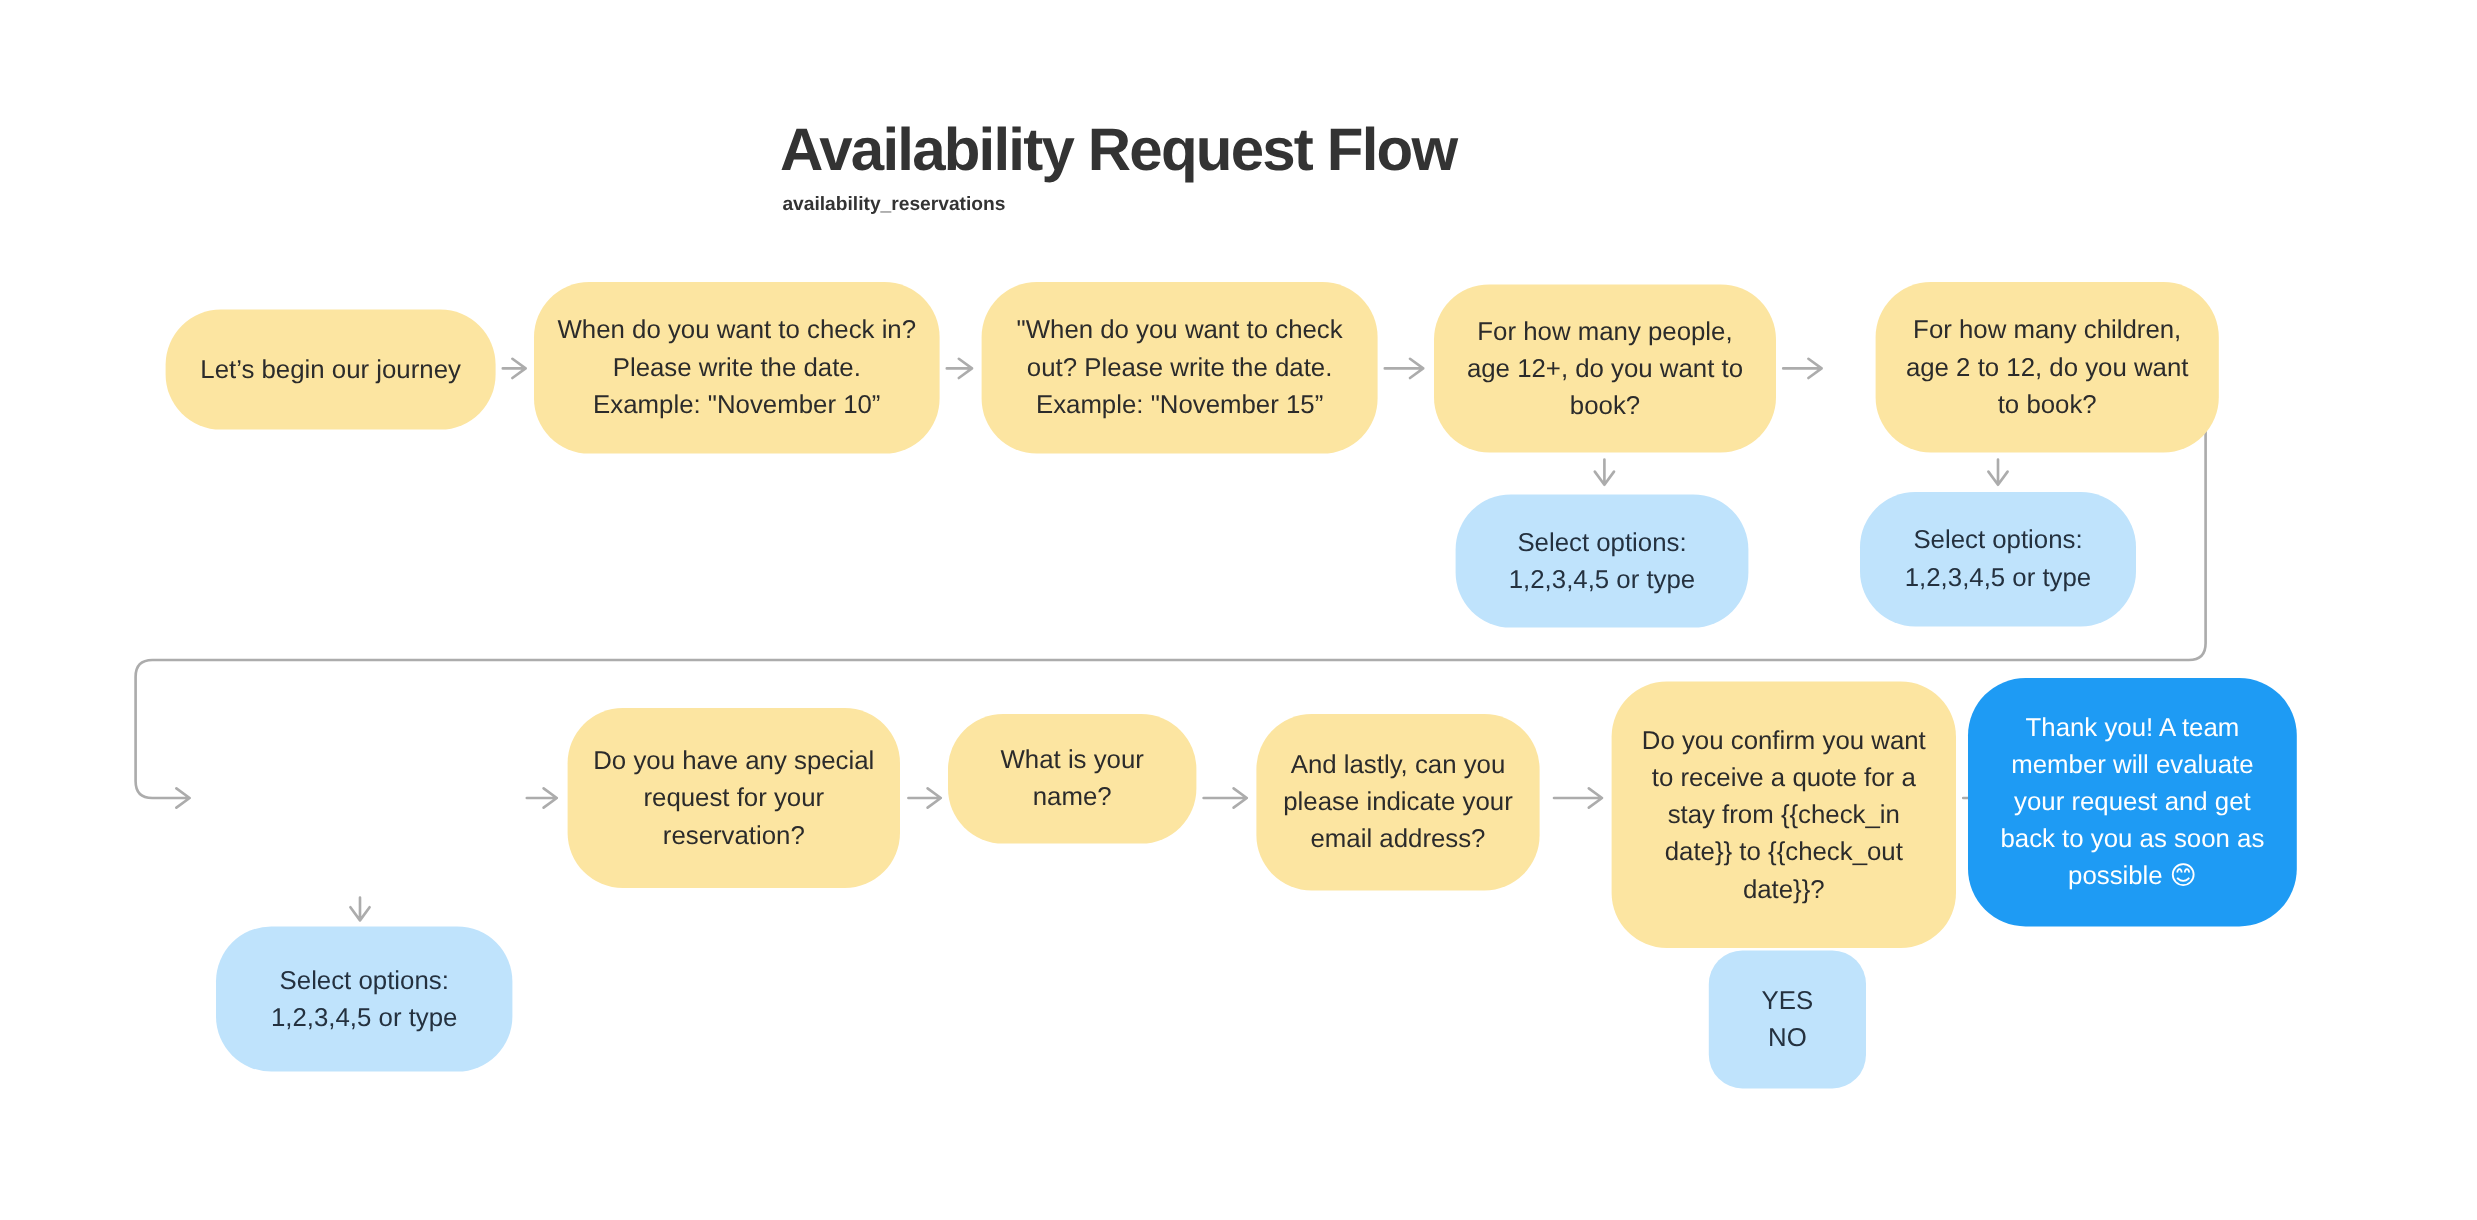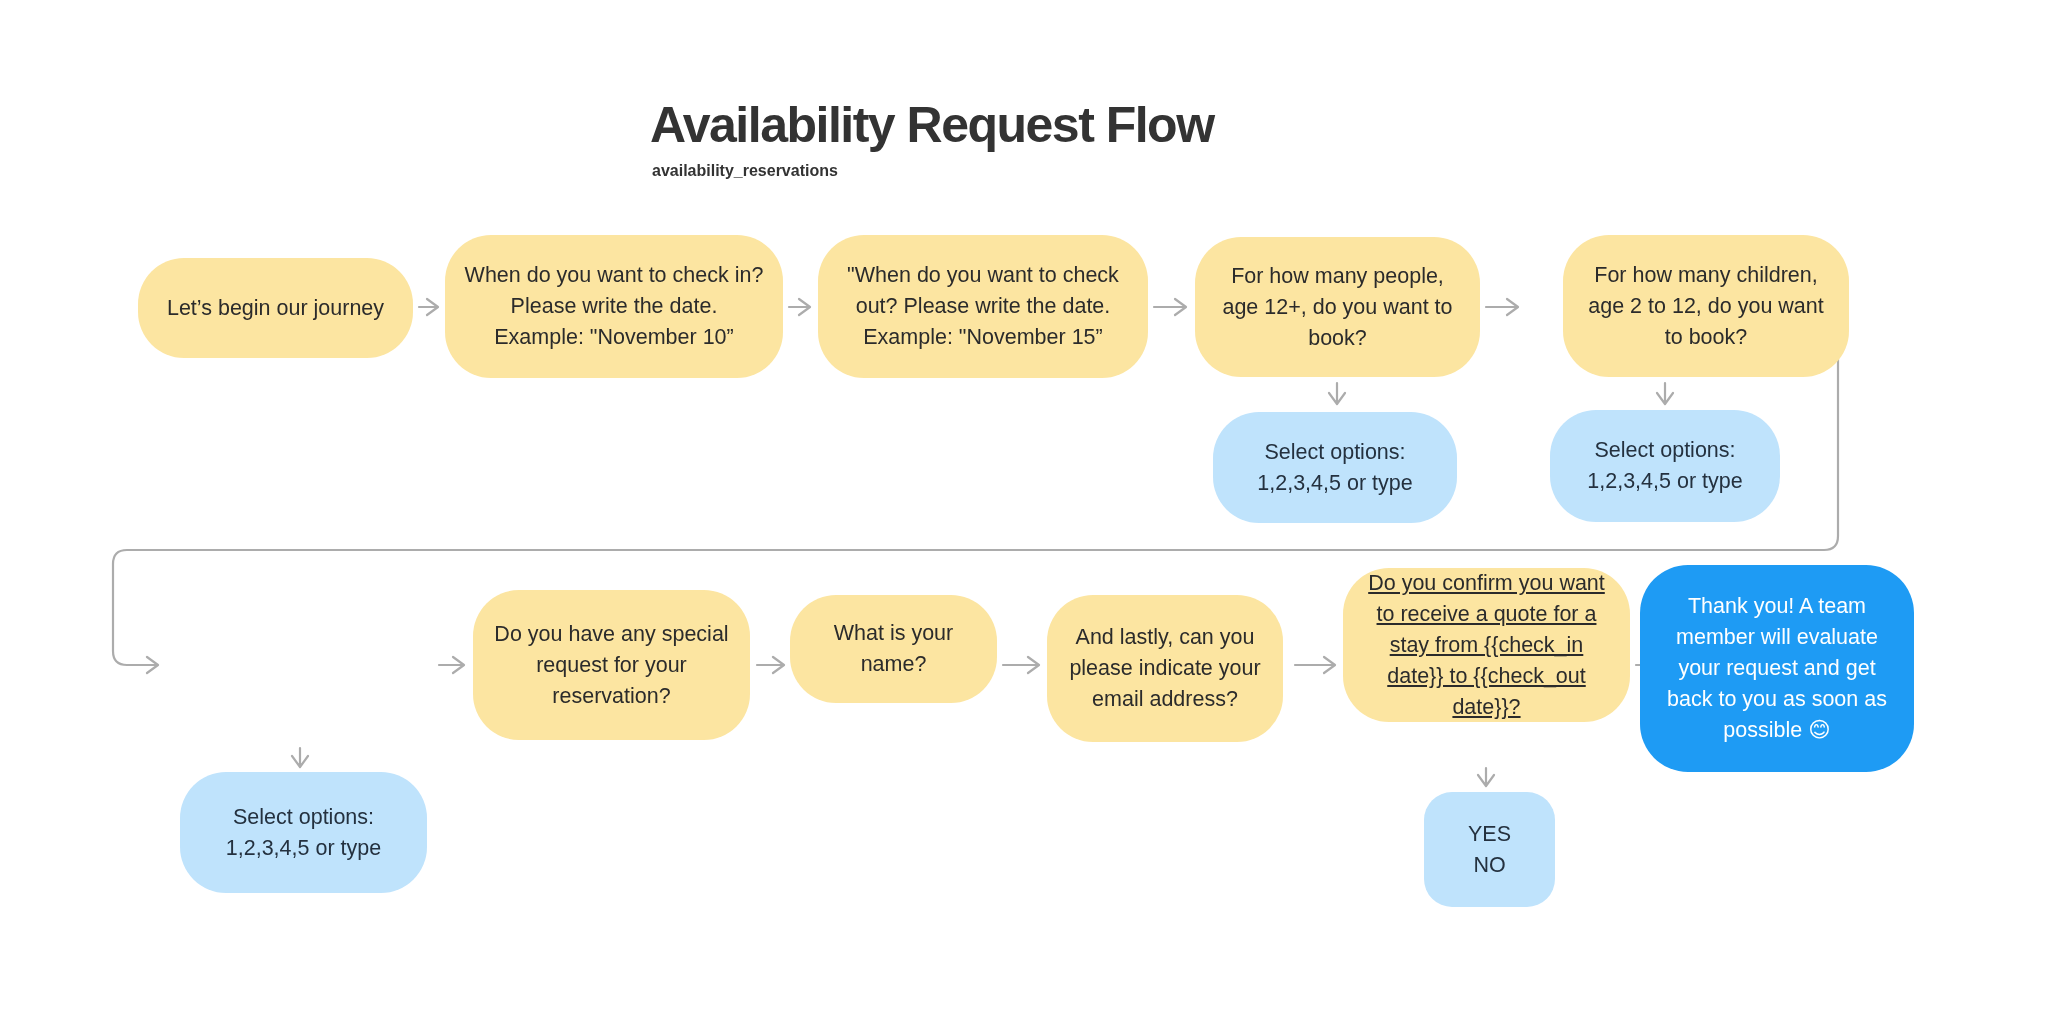--- a/index.html
+++ b/index.html
@@ -98,21 +98,21 @@
   </div>
 
   <div class="node q" style="left:790px;top:595px;width:207px;height:108px;padding:6px 10px;">
     <span>What is your name?</span>
   </div>
 
   <div class="node q" style="left:1047px;top:595px;width:236px;height:147px;">
     <span>And lastly, can you please indicate your email address?</span>
   </div>
 
-  <div class="node q" style="left:1343px;top:568px;width:287px;height:154px;text-decoration:underline;">
+  <div class="node q" style="left:1343px;top:568px;width:287px;height:222px;">
     <span>Do you confirm you want to receive a quote for a stay from {{check_in date}} to {{check_out date}}?</span>
   </div>
 
   <div class="node opt small" style="left:1412px;top:792px;width:131px;height:115px;">
     <span>YES</span>
     <span>NO</span>
   </div>
 
   <div class="node final" style="left:1640px;top:565px;width:274px;height:207px;padding:6px 22px;">
     <span>Thank you! A team member will evaluate your request and get back to you as soon as possible 😊</span>

